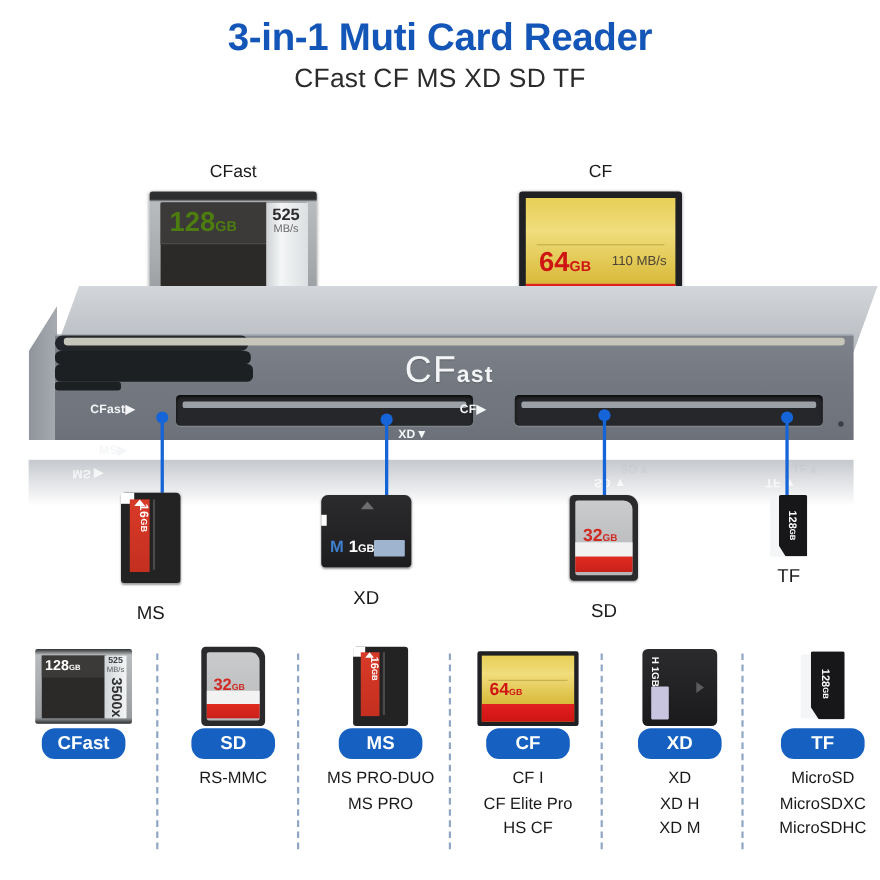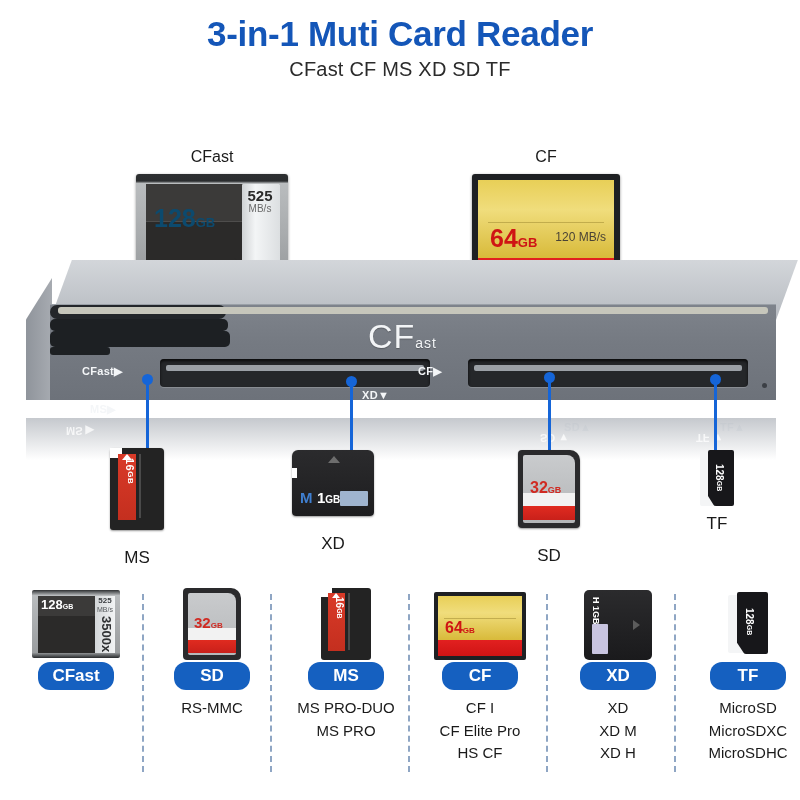--- a/index.html
+++ b/index.html
@@ -14,21 +14,21 @@
   
   .title {
     position: absolute; left: 0; top: 14px; width: 800px;
     text-align: center;
     font-size: 35px; font-weight: bold; color: #1456b8;
     letter-spacing: -0.3px;
   }
   .subtitle {
     position: absolute; left: 0; top: 58px; width: 800px;
     text-align: center;
-    font-size: 20px; color: #2b2b2b; letter-spacing: 0.2px;
+    font-size: 24px; color: #2b2b2b; letter-spacing: 0.2px;
   }
 
   
   .callout-label {
     position: absolute; font-size: 16px; color: #1a1a1a; text-align: center;
     white-space: nowrap;
   }
 
   
   .card { position: absolute; }
@@ -48,22 +48,22 @@
   .cfast-hero .strip {
     position: absolute; right: 8px; top: 10px; width: 38px; bottom: 8px;
     background: linear-gradient(90deg,#cfd2d4 0%,#f3f5f6 35%,#dcdfe1 100%);
     border-radius: 1px;
   }
   .cfast-hero .cap {
     position: absolute; left: 10px; top: 10px; right: 46px; height: 38px;
     background: #3b3a39; border-bottom: 1px solid #4e4d4c;
   }
   .cfast-hero .cap-txt {
-    position: absolute; left: 18px; top: 32px;
-    color: #0c4a6e; font-size: 25px; font-weight: bold; line-height: 1;
+    position: absolute; left: 18px; top: 16px;
+    color: #4d7c0f; font-size: 25px; font-weight: bold; line-height: 1;
   }
   .cfast-hero .cap-txt small { font-size: 13px; font-weight: bold; }
   .cfast-hero .spd {
     position: absolute; right: 10px; top: 14px; width: 36px;
     text-align: center; color: #3a3a3a; line-height: 1.05;
   }
   .cfast-hero .spd b { display: block; font-size: 15px; color:#2b2b2b; }
   .cfast-hero .spd i { display: block; font-size: 10px; font-style: normal; color:#6a6a6a; }
   .cfast-hero .notch {
     position: absolute; right: 46px; bottom: 22px;
@@ -114,21 +114,21 @@
   .dev-front {
     position: absolute; left: 24px; top: 44px; width: 726px; height: 96px;
     background: linear-gradient(180deg,#7e838b 0%,#757a82 40%,#6d727a 100%);
     border-top: 1px solid #9aa0a7;
   }
   .dev-brand {
     position: absolute; left: 318px; top: 12px;
     color: #f2f4f6; font-size: 34px; font-weight: 300; letter-spacing: 1px;
     text-shadow: 0 1px 1px rgba(0,0,0,.25);
   }
-  .dev-brand small { font-size: 14px; }
+  .dev-brand small { font-size: 21px; font-weight: bold; }
 
   
   .slot { position: absolute; background: #25272a; border-radius: 4px;
           box-shadow: inset 0 2px 3px rgba(0,0,0,.75), 0 1px 0 rgba(255,255,255,.18); }
   .slot .inner { position: absolute; left: 6px; right: 6px; top: 6px; height: 6px;
                  background: #9ba0a6; border-radius: 2px; }
 
   .slot-cfast { left: 110px; top: 54px; width: 270px; height: 28px; }
   .slot-cf    { left: 418px; top: 54px; width: 280px; height: 28px; }
   .slot-ms    { left: 104px; top: 98px; width: 176px; height: 14px;
@@ -350,21 +350,21 @@
   </div>
 
   <div class="card cf-hero">
     <div class="shell"></div>
     <div class="gold"></div>
     <div class="hair"></div>
     <div class="redband"></div>
     <div class="cap-txt">
       <span>64</span><small>GB</small>
     </div>
-    <div class="spd">120 MB/s</div>
+    <div class="spd">110 MB/s</div>
   </div>
 
   <div class="conn" style="left:150px; top:292px; height:38px;"></div>
   <div class="dot" style="left:146px; top:324px;"></div>
   <div class="conn" style="left:549px; top:292px; height:38px;"></div>
   <div class="dot" style="left:545px; top:324px;"></div>
 
   <div class="device">
     <div class="dev-top"></div>
     <div class="dev-left"></div>
@@ -535,22 +535,22 @@
       <div class="art">
         <div class="mini m-xd">
           <div class="tri"></div>
           <div class="bl"></div>
           <div class="t">H 1GB</div>
         </div>
       </div>
       <div class="pill">XD</div>
       <div class="specs">
         <div>XD</div>
+        <div>XD H</div>
         <div>XD M</div>
-        <div>XD H</div>
       </div>
     </div>
 
     <div class="panel" style="left:672px;">
       <div class="art">
         <div class="mini m-tf">
           <div class="w"></div>
           <div class="b"></div>
           <div class="t"><span>128</span><small>GB</small></div>
         </div>

